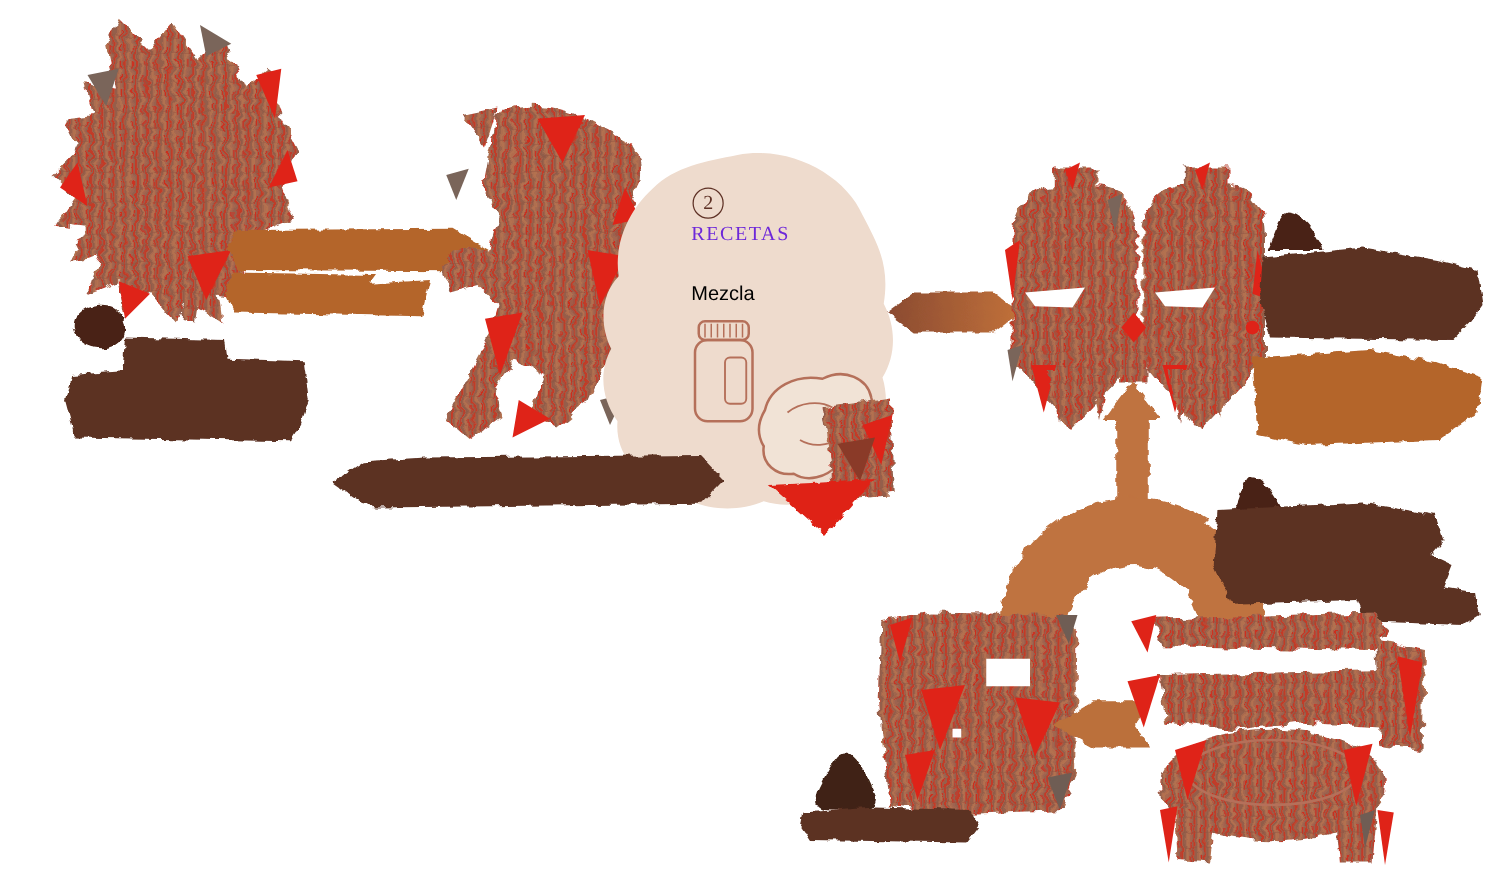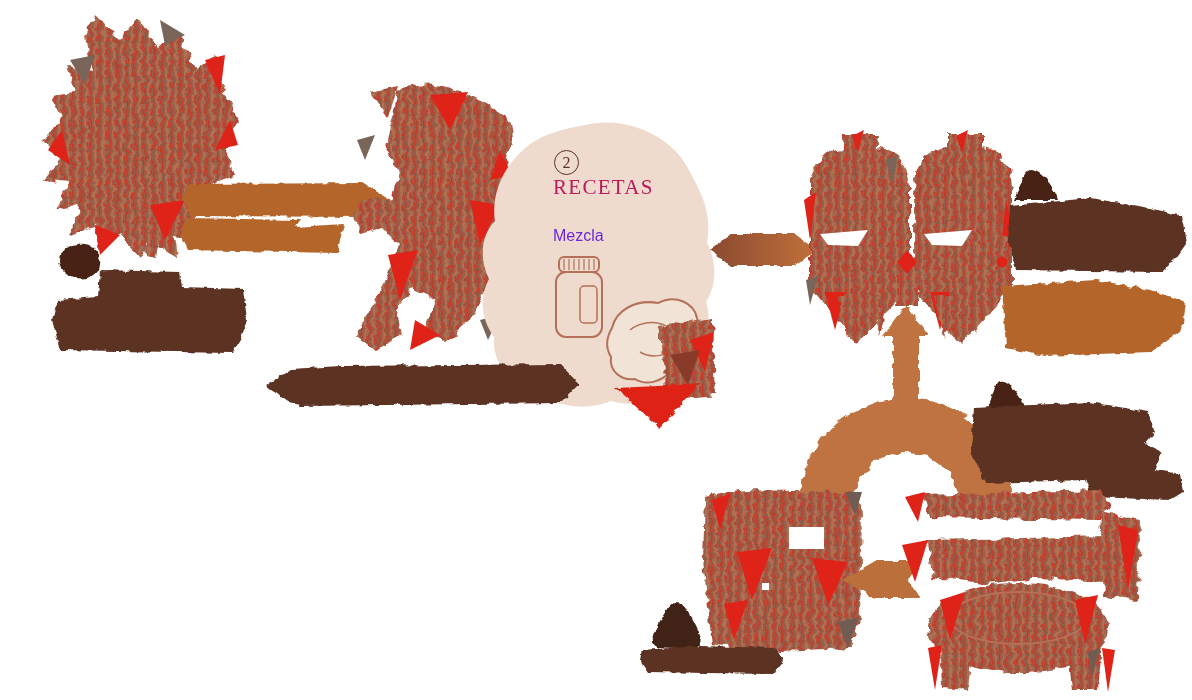--- a/index.html
+++ b/index.html
@@ -3,23 +3,23 @@
 <meta charset="utf-8">
 <style>
   html,body{margin:0;padding:0;background:#ffffff;}
   .canvas{position:relative;width:1192px;height:700px;background:#fff;overflow:hidden;
           font-family:"Liberation Sans",sans-serif;}
   .canvas svg{position:absolute;left:0;top:0;}
   .overlay{position:absolute;left:0;top:0;width:1192px;height:700px;pointer-events:none;}
   .badge{position:absolute;left:554px;top:150px;width:23px;height:23px;border:1.7px solid #5e3125;
          border-radius:50%;color:#5e3125;font-family:"Liberation Serif",serif;font-size:16px;
          line-height:23px;text-align:center;}
-  .title{position:absolute;left:553px;top:175px;color:#be185d;font-family:"Liberation Serif",serif;
-         font-size:21px;letter-spacing:1.3px;line-height:25px;white-space:nowrap;}
-  .subtitle{position:absolute;left:553px;top:227px;color:#6d28d9;font-size:16px;}
+  .title{position:absolute;left:553px;top:175px;color:#6d28d9;font-family:"Liberation Serif",serif;
+         font-size:16px;letter-spacing:1.3px;line-height:25px;white-space:nowrap;}
+  .subtitle{position:absolute;left:553px;top:227px;color:#000000;font-size:16px;}
   .annotation{position:absolute;left:612px;top:246px;color:#4f362b;font-size:15px;line-height:20px;
               white-space:nowrap;}
 </style>
 </head>
 <body>
 
 <div class="canvas">
 
 <svg width="1192" height="700" viewBox="0 0 1192 700">
   <defs>

